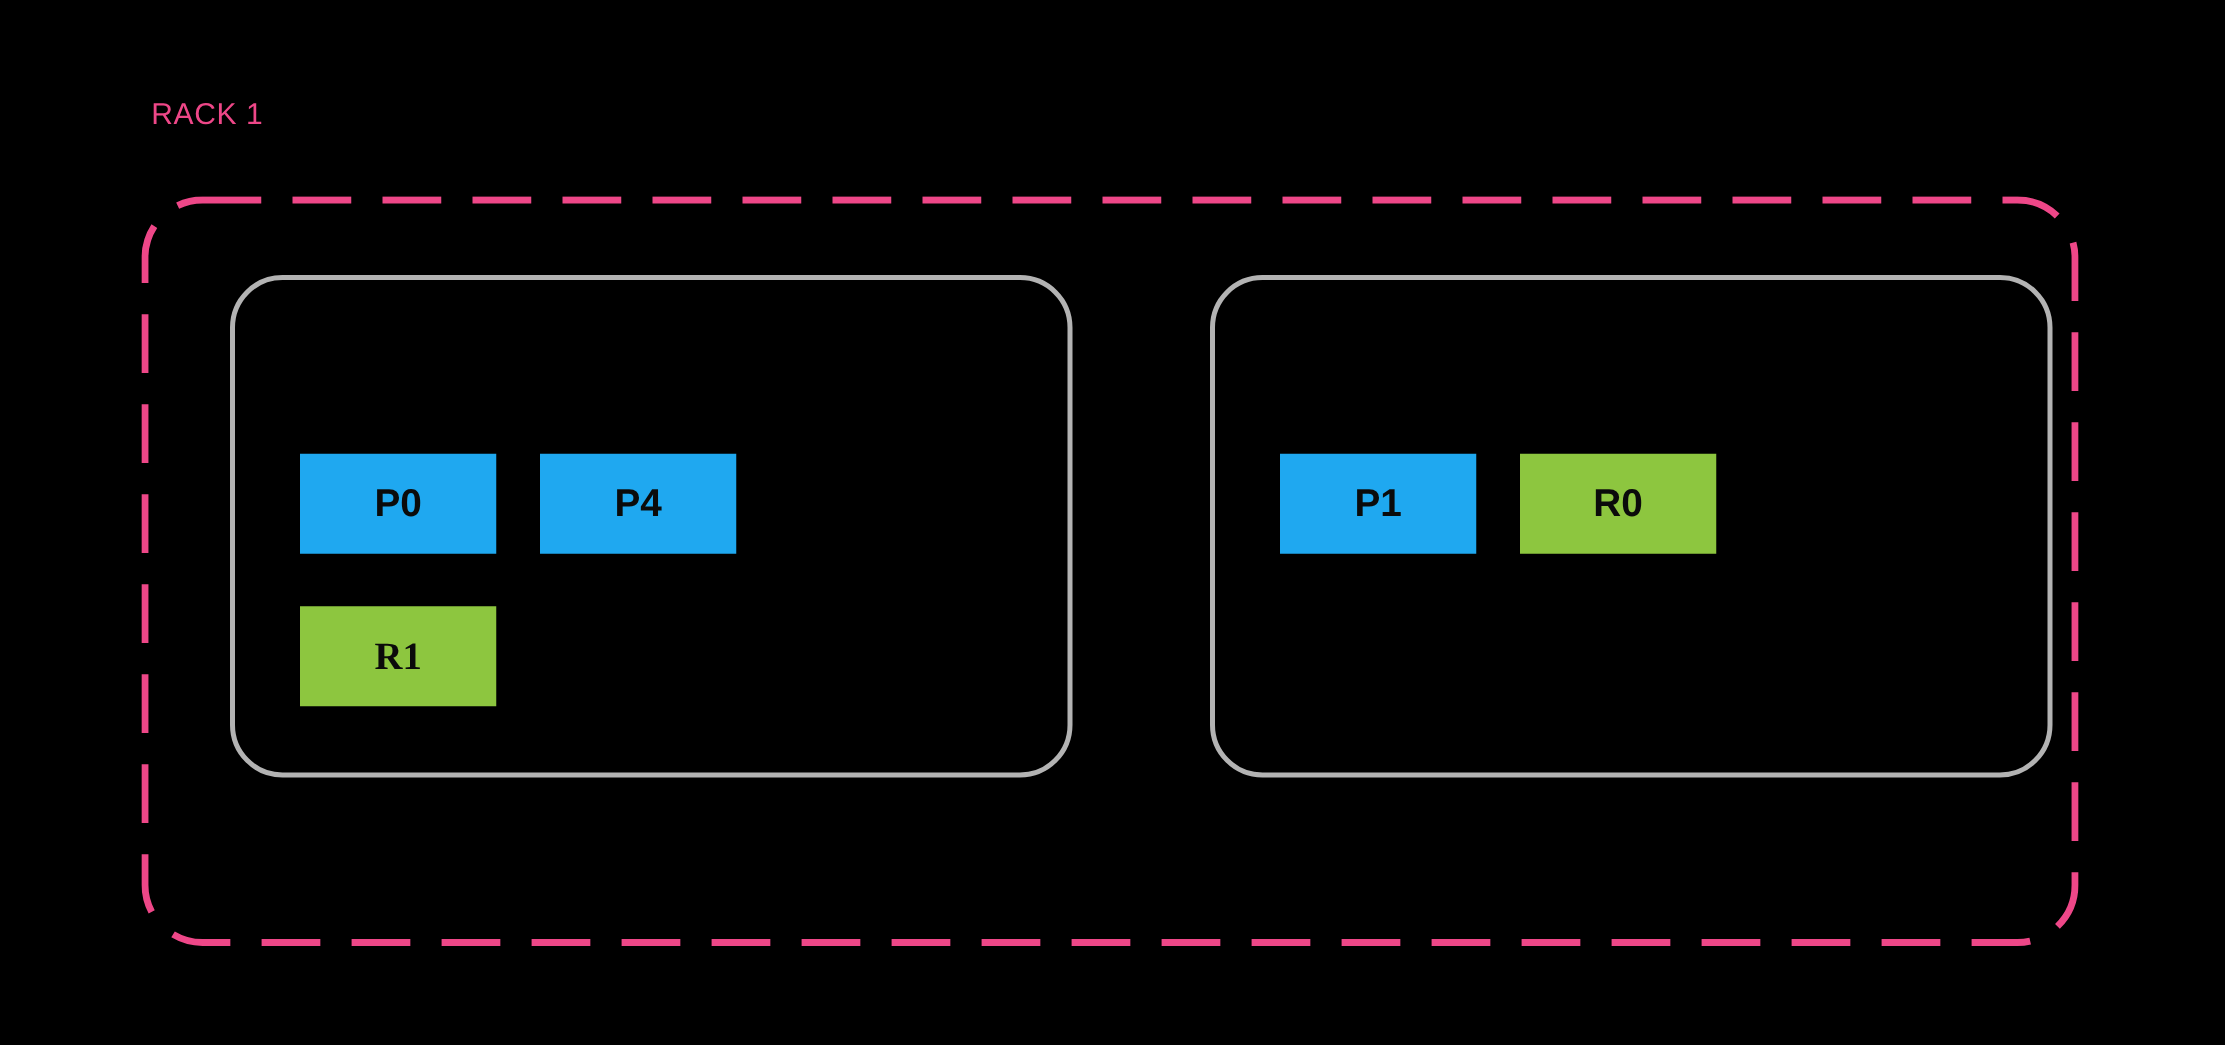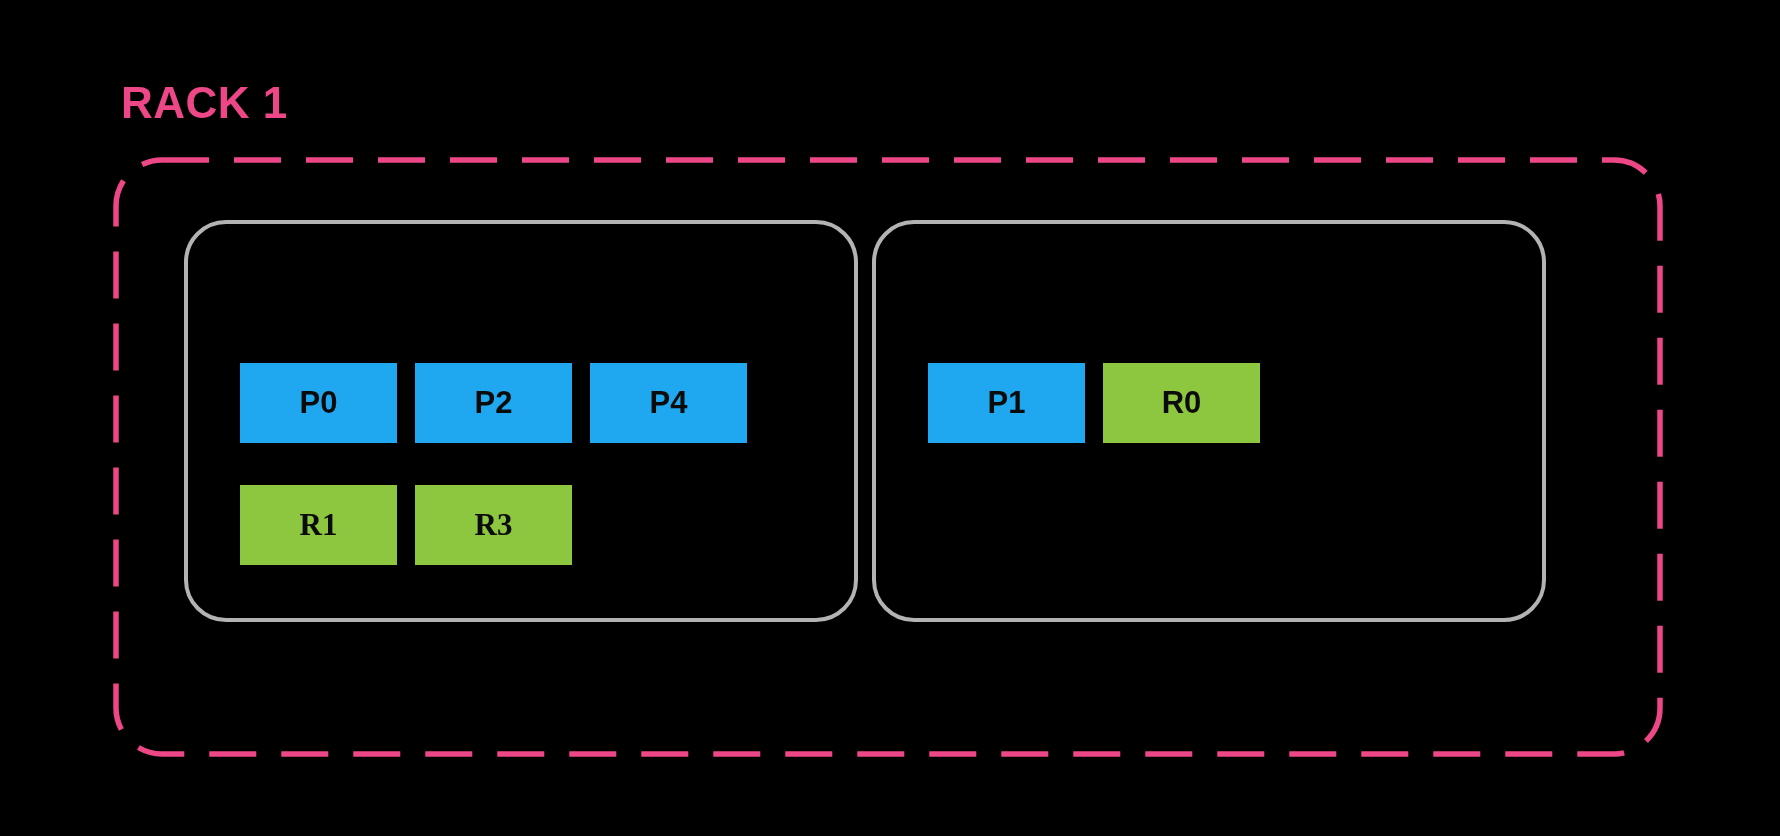--- a/index.html
+++ b/index.html
@@ -16,48 +16,48 @@
     background: var(--bg);
     font-family: "Liberation Sans", "DejaVu Sans", sans-serif;
     overflow: hidden;
     position: relative;
   }
   .stage { position: absolute; inset: 0; }
 
   .rack-title {
     position: absolute;
     left: 121px; top: 78px;
-    font-size: 44px;
-    font-weight: bold;
+    font-size: 24px;
+    font-weight: normal;
     letter-spacing: 0.5px;
     color: var(--pink);
   }
 
   .rack-border-svg {
     position: absolute;
     left: 113px; top: 157px;
     display: block;
   }
 
   .node-group {
     position: absolute;
     top: 220px;
     width: 674px; height: 402px;
     border: 4px solid var(--gray);
     border-radius: 42px;
     background: transparent;
   }
   .node-group.g0 { left: 184px; }
-  .node-group.g1 { left: 872px; padding-left: 36px; }
+  .node-group.g1 { left: 968px; padding-left: 36px; }
 
   .row {
     position: absolute;
     left: 52px;
     display: flex;
-    gap: 18px;
+    gap: 35px;
   }
   .row[data-row="0"] { top: 139px; }
   .row[data-row="1"] { top: 261px; font-family: Liberation Serif, serif; }
 
   .node {
     width: 157px; height: 80px;
     display: flex;
     align-items: center;
     justify-content: center;
     font-size: 31px;
@@ -74,26 +74,24 @@
 
   <div class="rack-title">RACK 1</div>
 
   <svg class="rack-border-svg" width="1550" height="600" viewBox="0 0 1550 600">
     <rect x="3" y="3" width="1544" height="594" rx="46" ry="46" fill="none" stroke="var(--pink)" stroke-width="5.5" stroke-dasharray="47 25"></rect>
   </svg>
 
   <div class="node-group g0">
     <div class="row" data-row="0">
         <div class="node blue">P0</div>
-        <div class="node blue">P2</div>
         <div class="node blue">P4</div>
       </div>
     <div class="row" data-row="1">
         <div class="node green">R1</div>
-        <div class="node green">R3</div>
       </div>
   </div>
 
   <div class="node-group g1">
     <div class="row" data-row="0">
         <div class="node blue">P1</div>
         <div class="node green">R0</div>
       </div>
   </div>
 

